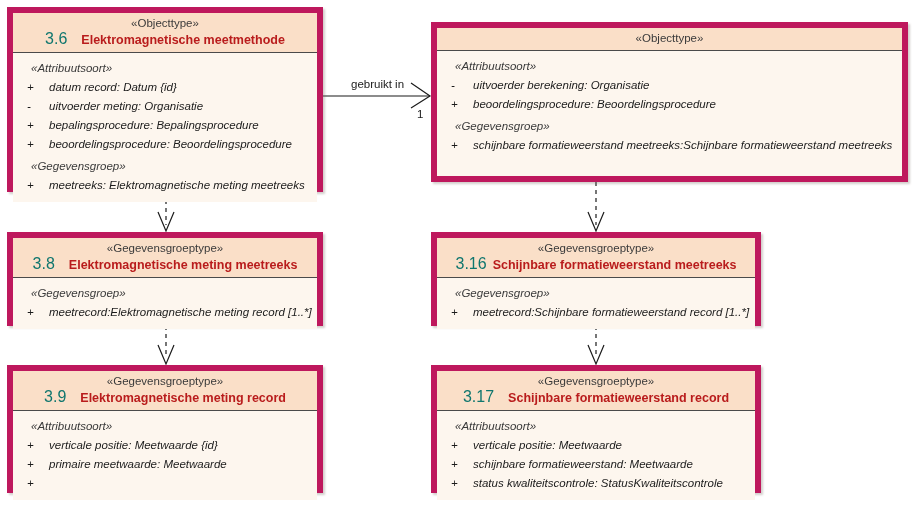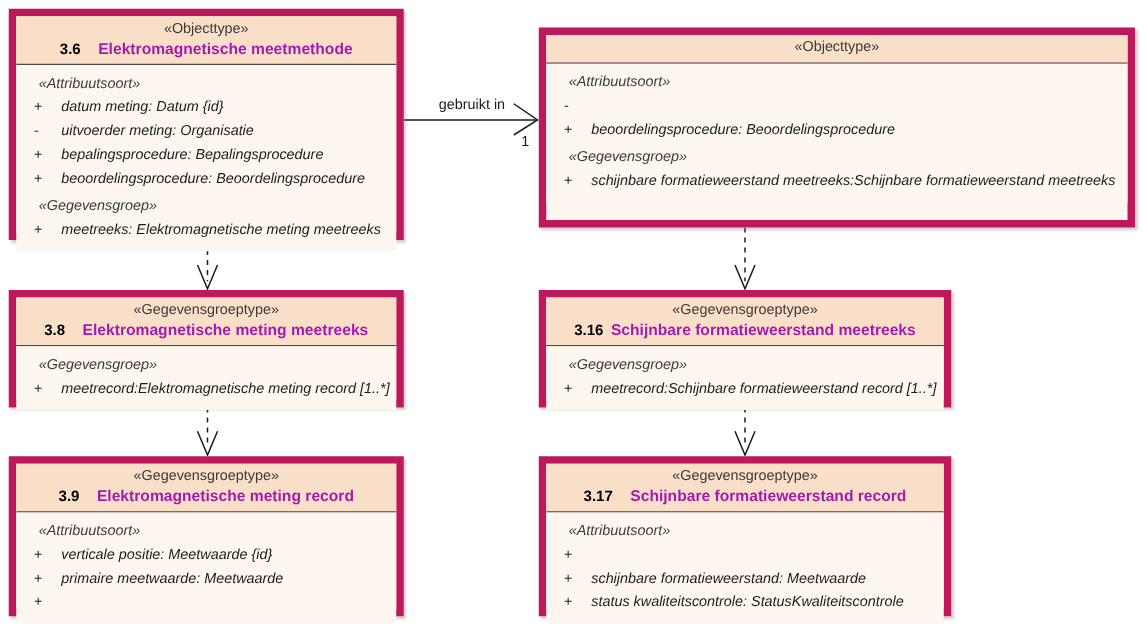--- a/index.html
+++ b/index.html
@@ -48,29 +48,29 @@
     color: #3a3a3a;
     line-height: 15px;
     white-space: nowrap;
   }
   .title-row {
     display: block;
     line-height: 16px;
     white-space: nowrap;
   }
   .class-num {
-    font-weight: bold;
-    font-size: 12px;
-    color: #000000;
+    font-weight: normal;
+    font-size: 16px;
+    color: #0f766e;
     margin-right: 14px;
   }
   .class-name {
     font-weight: bold;
     font-size: 12.5px;
-    color: #a21caf;
+    color: #b91c1c;
     text-align: center;
   }
   .uml-body {
     padding: 7px 0 7px 0;
     background: #fdf6ee;
     font-style: italic;
   }
   .compartment-stereo {
     font-size: 11.5px;
     color: #3a3a3a;
@@ -149,21 +149,21 @@
     <div class="uml-header">
       <div class="stereotype-head">«Objecttype»</div>
       <div class="title-row">
         <span class="class-num">3.6</span><span class="class-name">Elektromagnetische meetmethode</span>
       </div>
     </div>
     <div class="uml-body">
       <div class="compartment-stereo">«Attribuutsoort»</div>
       <div class="feature">
         <span class="vis">+</span>
-        <span class="feature-text">datum meting: Datum {id}</span>
+        <span class="feature-text">datum record: Datum {id}</span>
       </div>
       <div class="feature">
         <span class="vis">-</span>
         <span class="feature-text">uitvoerder meting: Organisatie</span>
       </div>
       <div class="feature">
         <span class="vis">+</span>
         <span class="feature-text">bepalingsprocedure: Bepalingsprocedure</span>
       </div>
       <div class="feature">
@@ -179,20 +179,21 @@
   </div>
 
   <div class="uml-class" style="left:431px; top:22px; width:477px; height:160px;">
     <div class="uml-header">
       <div class="stereotype-head">«Objecttype»</div>
     </div>
     <div class="uml-body">
       <div class="compartment-stereo">«Attribuutsoort»</div>
       <div class="feature">
         <span class="vis">-</span>
+        <span class="feature-text">uitvoerder berekening: Organisatie</span>
       </div>
       <div class="feature">
         <span class="vis">+</span>
         <span class="feature-text">beoordelingsprocedure: Beoordelingsprocedure</span>
       </div>
       <div class="compartment-stereo" style="padding-top:4px;">«Gegevensgroep»</div>
       <div class="feature">
         <span class="vis">+</span>
         <span class="feature-text">schijnbare formatieweerstand meetreeks:Schijnbare formatieweerstand meetreeks</span>
       </div>
@@ -258,20 +259,21 @@
     <div class="uml-header">
       <div class="stereotype-head">«Gegevensgroeptype»</div>
       <div class="title-row">
         <span class="class-num">3.17</span><span class="class-name">Schijnbare formatieweerstand record</span>
       </div>
     </div>
     <div class="uml-body">
       <div class="compartment-stereo">«Attribuutsoort»</div>
       <div class="feature">
         <span class="vis">+</span>
+        <span class="feature-text">verticale positie: Meetwaarde</span>
       </div>
       <div class="feature">
         <span class="vis">+</span>
         <span class="feature-text">schijnbare formatieweerstand: Meetwaarde</span>
       </div>
       <div class="feature">
         <span class="vis">+</span>
         <span class="feature-text">status kwaliteitscontrole: StatusKwaliteitscontrole</span>
       </div>
     </div>

